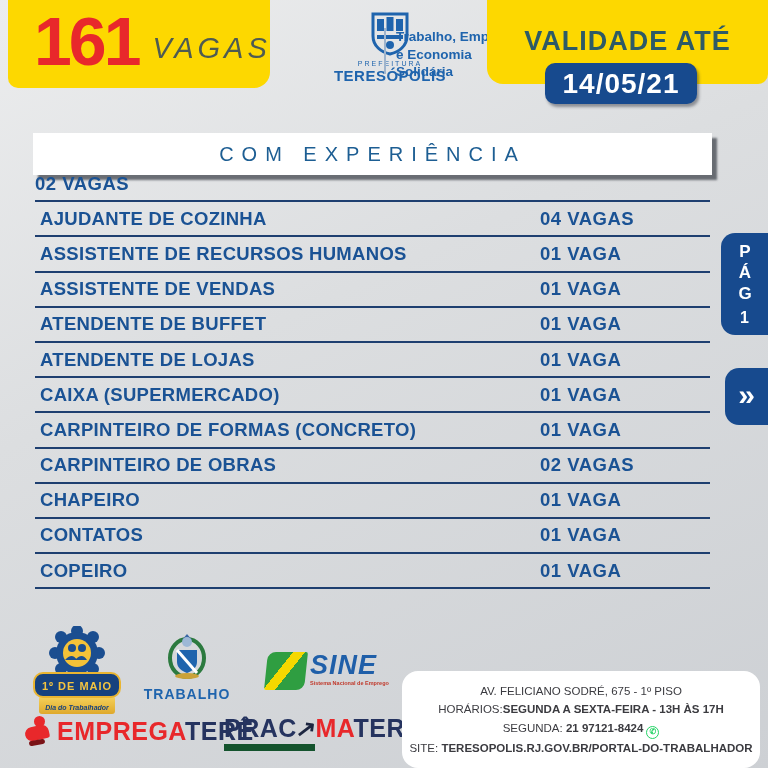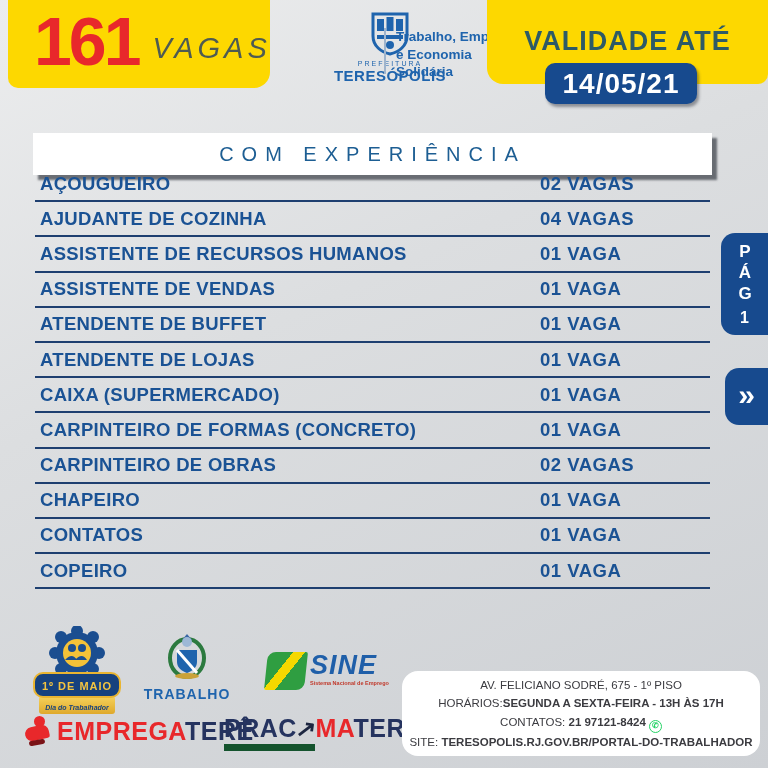--- a/index.html
+++ b/index.html
@@ -111,21 +111,21 @@
   .person-icon .tail { position:absolute; left:4px; top:24px; width:16px; height:5px; border-radius:3px; background:#7a1216; transform:rotate(-10deg); }
   .wordmark { font-size:25px; font-weight:bold; letter-spacing:.5px; }
   .red-part { color:#e8282b; } .navy-part { color:#25335f; }
 
   .logo-pracima { left:224px; top:714px; display:flex; align-items:center; }
   .prac-underline { border-bottom:7px solid #14532d; padding-bottom:1px; display:inline-flex; align-items:center; }
   .arrow-up { color:#1d2640; font-size:24px; font-weight:bold; margin:0 -1px; transform:rotate(8deg); display:inline-block; }
 
   
   .contact-card {
-    left:402px; top:671px; width:358px; height:85px;
+    left:402px; top:671px; width:358px; height:97px;
     background:#ffffff; border-radius:16px;
     display:flex; flex-direction:column; align-items:center; justify-content:center;
     text-align:right; color:#3b3b40; font-size:11.5px; line-height:1.6;
   }
   .contact-card b { font-weight:bold; }
   .wa-icon {
     display:inline-flex; align-items:center; justify-content:center;
     width:13px; height:13px; border:1.5px solid #25d366; border-radius:50%;
     color:#25d366; font-size:8px; font-weight:bold; vertical-align:-2px; margin-left:3px;
     cursor:pointer;
@@ -166,21 +166,20 @@
 <div class="abs date-box">
   <span class="date-text">14/05/21</span>
 </div>
 
 <div class="abs section-bar">
   <span class="section-title">COM EXPERIÊNCIA</span>
 </div>
 
 <div class="abs jobs">
     <div class="job-row">
-    <span class="job-title">AÇOUGUEIRO</span>
     <span class="job-count">02 VAGAS</span>
   </div>
     <div class="job-row">
     <span class="job-title">AJUDANTE DE COZINHA</span>
     <span class="job-count">04 VAGAS</span>
   </div>
     <div class="job-row">
     <span class="job-title">ASSISTENTE DE RECURSOS HUMANOS</span>
     <span class="job-count">01 VAGA</span>
   </div>
@@ -297,18 +296,18 @@
       </span><span class="red-part">MA</span><span class="navy-part">TERÊ</span>
   </span>
 </div>
 
 <div class="abs contact-card">
   <div>AV. FELICIANO SODRÉ, 675 - 1º PISO</div>
   <div>
     <span>HORÁRIOS:</span><b>SEGUNDA A SEXTA-FEIRA - 13H ÀS 17H</b>
   </div>
   <div>
-    <span>CONTATOS: </span><b>21 97121-8424</b><span class="wa-icon">✆</span>
+    <span>SEGUNDA: </span><b>21 97121-8424</b><span class="wa-icon">✆</span>
   </div>
   <div>
     <span>SITE: </span><b>TERESOPOLIS.RJ.GOV.BR/PORTAL-DO-TRABALHADOR</b>
   </div>
 </div>
 
 </body></html>

